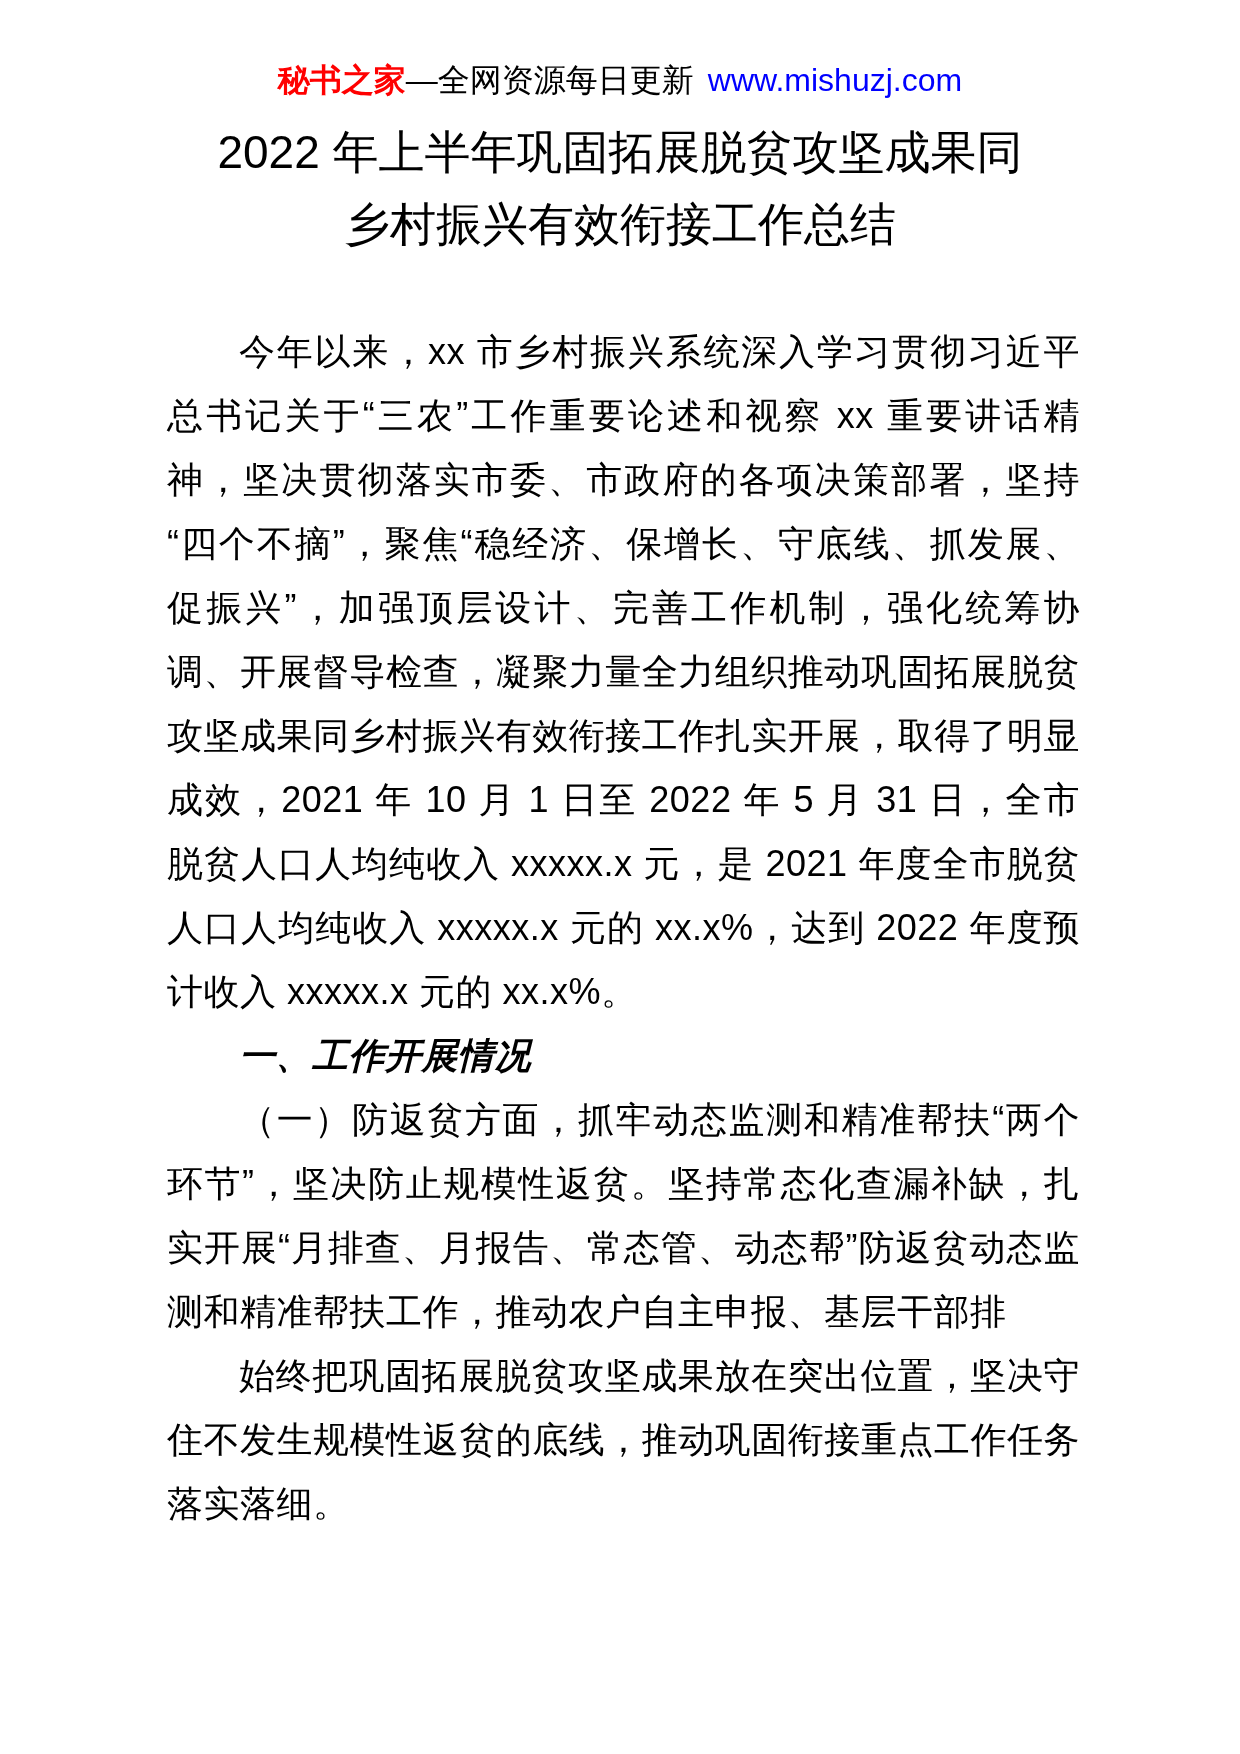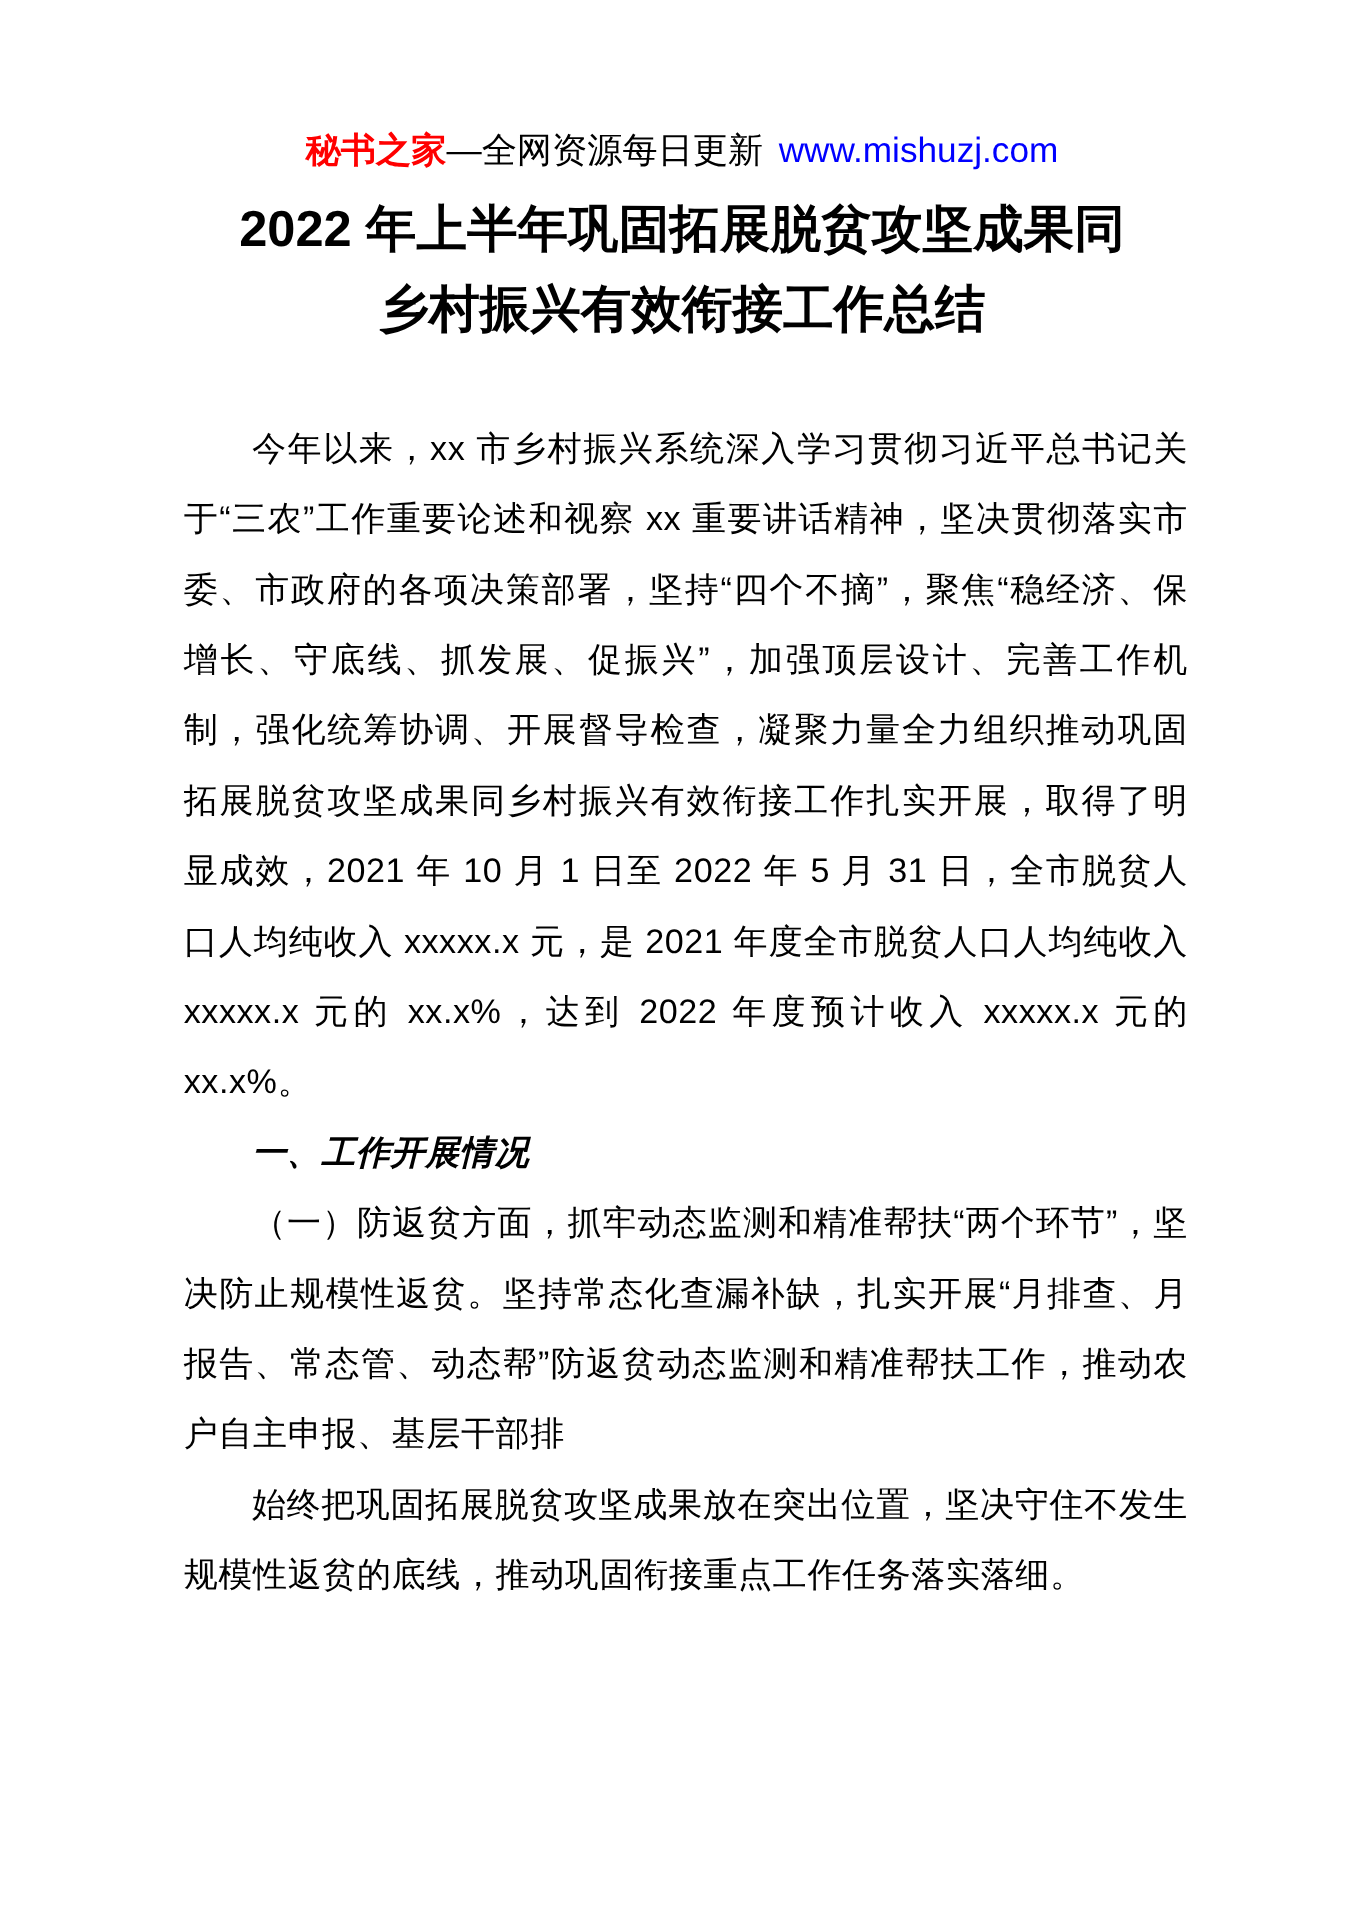--- a/index.html
+++ b/index.html
@@ -12,21 +12,21 @@
     font-family: "Liberation Sans", "DejaVu Sans", sans-serif;
     overflow: hidden;
   }
   .page {
     position: relative;
     width: 1240px;
     height: 1754px;
     background: #ffffff;
   }
   .doc-header {
-    padding-top: 116px;
+    padding-top: 60px;
     text-align: center;
     font-size: 32px;
     line-height: 40px;
     white-space: nowrap;
   }
   .doc-header .site {
     color: #ff0000;
     font-weight: bold;
   }
   .doc-header .dash {
@@ -37,28 +37,28 @@
   }
   .doc-header .url {
     color: #0000ff;
     margin-left: 14px;
     text-decoration: none;
     cursor: pointer;
   }
   .doc-title {
     margin-top: 16px;
     text-align: center;
-    font-weight: bold;
+    font-weight: normal;
     font-size: 46px;
     line-height: 72px;
     color: #000000;
   }
   .doc-body {
     margin: 60px 160px 0 167px;
-    font-size: 31px;
+    font-size: 36px;
     line-height: 64px;
     letter-spacing: 0.5px;
     text-align: justify;
   }
   .doc-body p {
     margin: 0;
     text-indent: 2em;
   }
   .doc-body p.bold {
     font-weight: bold;

